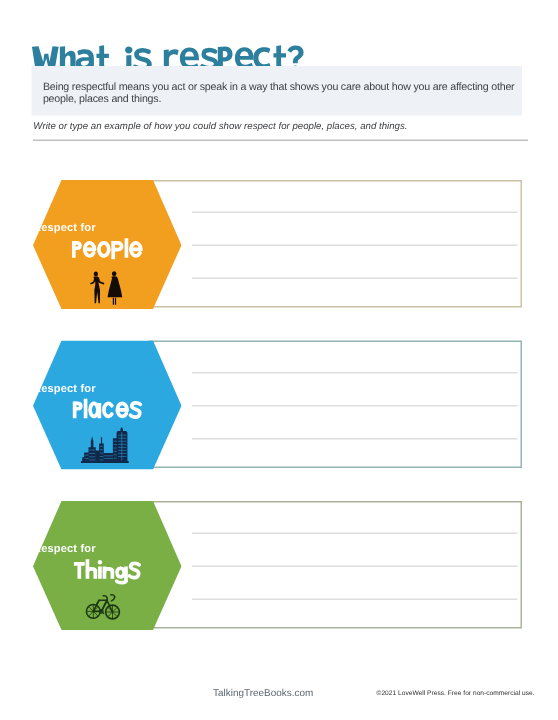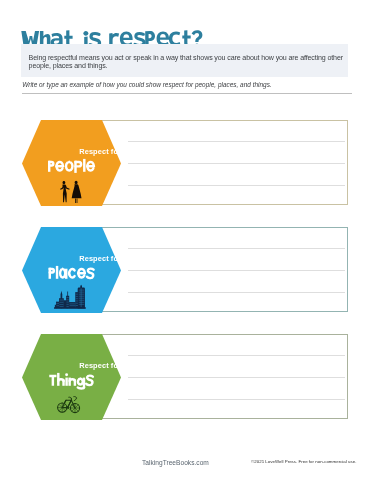--- a/index.html
+++ b/index.html
@@ -16,21 +16,21 @@
     font-family:"Liberation Sans",sans-serif;letter-spacing:0.005px;white-space:nowrap;}
   .rule{position:absolute;left:22px;top:93px;width:330px;height:1px;background:#bfbfbf;}
 
   .sec{position:absolute;left:0;width:372px;height:90px;}
   .sec .box{position:absolute;left:99px;top:0;width:249px;height:85px;border:1px solid #c9c3a6;
     background:#fff;box-sizing:border-box;}
   .sec .lines{position:absolute;left:28px;top:0;width:217px;height:85px;}
   .sec .ln{position:absolute;left:0;width:217px;height:1px;background:#dedede;}
   .hexwrap{position:absolute;left:22px;top:0;width:99px;height:86px;}
   .hexwrap svg{display:block;}
-  .hexlabel{position:absolute;left:22px;top:0;width:99px;height:86px;text-align:right;color:#fff;}
+  .hexlabel{position:absolute;left:22px;top:0;width:99px;height:86px;text-align:left;color:#fff;}
   .lbl1{position:absolute;left:0;top:27px;width:99px;font-size:7.4px;font-weight:bold;
     letter-spacing:0.1px;color:#fff;}
   .lblsvg{position:absolute;left:0;top:0;width:99px;height:86px;}
   .hexicon{position:absolute;left:22px;top:0;width:99px;height:86px;}
 
   .footer-logo{position:absolute;left:20px;top:446px;width:52px;height:24px;}
   .ttb{position:absolute;left:142px;top:458.5px;font-size:6.6px;color:#5b6670;letter-spacing:0.02px;}
   .lw-copy{position:absolute;left:251px;top:458.5px;font-size:4.4px;color:#2e2e2e;letter-spacing:0.02px;}
   .lw-logo{position:absolute;left:259px;top:466px;width:110px;height:12px;}
 </style>

